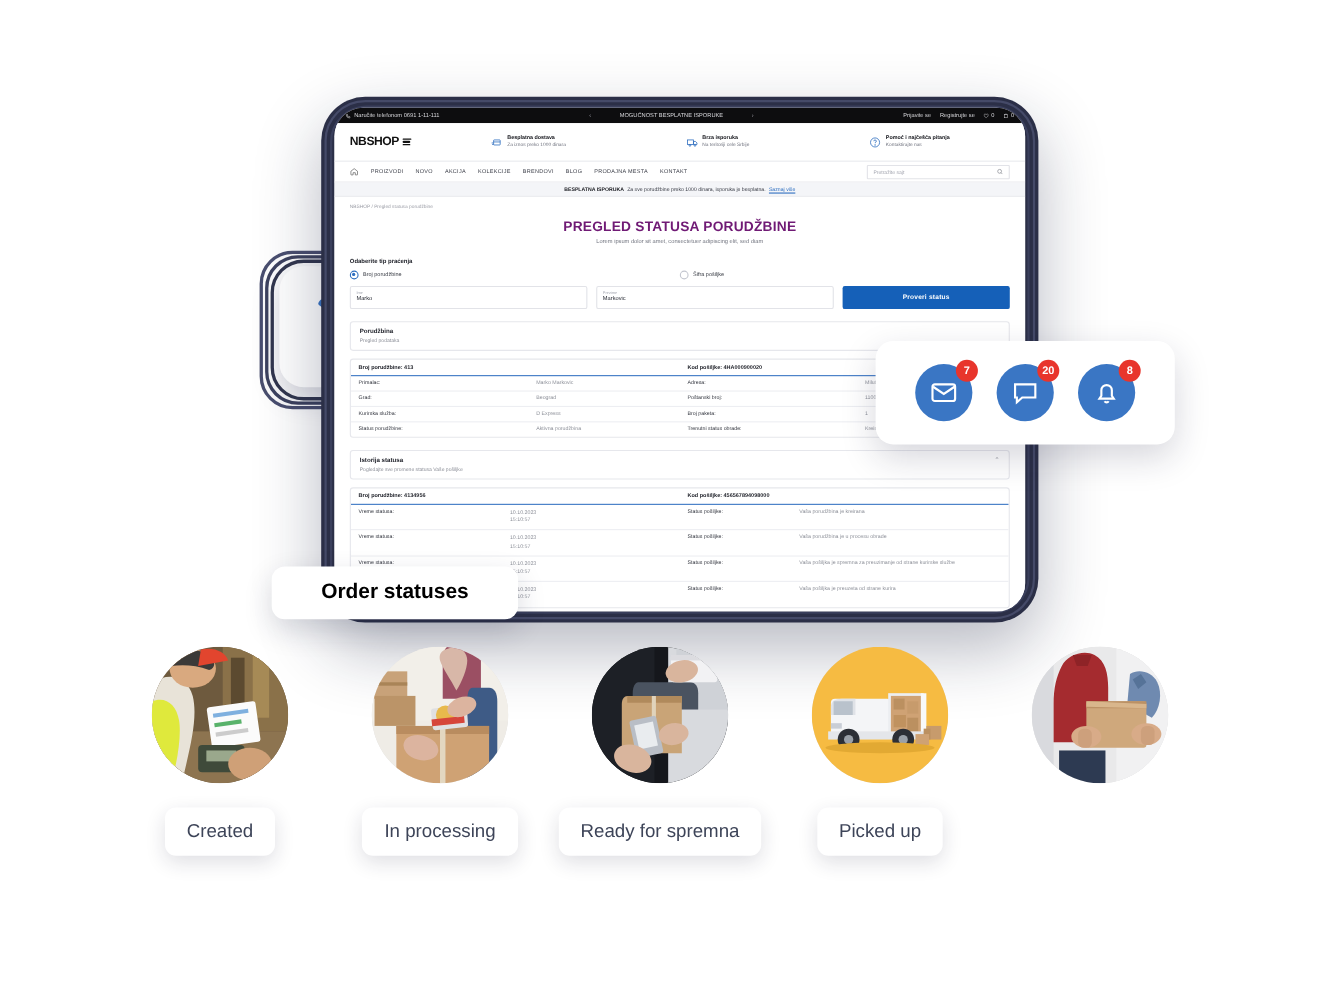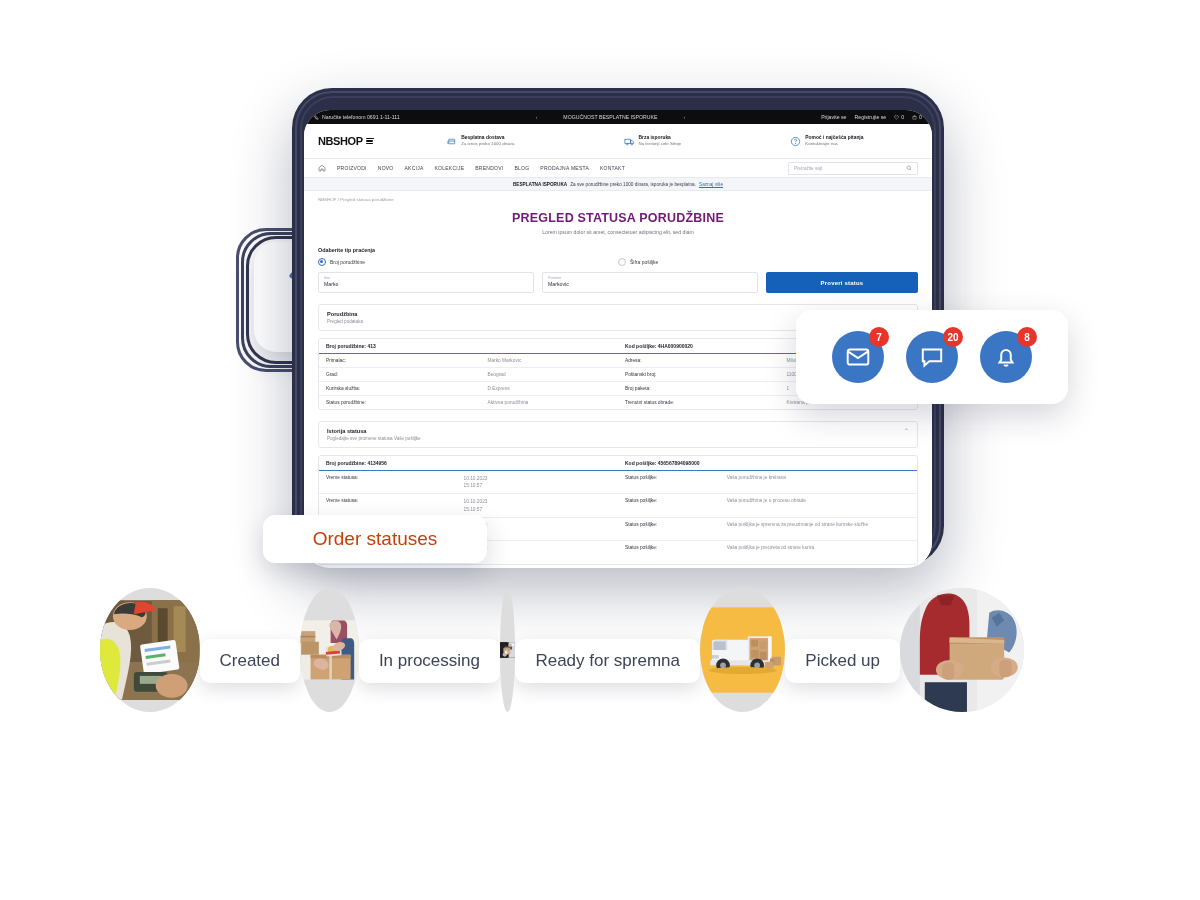--- a/index.html
+++ b/index.html
@@ -38,21 +38,21 @@
     border-radius:40px;background:#2b2f47;
     box-shadow:0 24px 60px rgba(20,25,55,.30);
   }
   .tablet-frame::before{
     content:"";position:absolute;inset:3px;border-radius:37px;border:2px solid #454a68;
   }
   .tablet-frame::after{
     content:"";position:absolute;inset:8px;border-radius:33px;border:2px solid #3a3f5c;
   }
   .tablet-screen{
-    position:absolute;left:304px;top:110px;width:628px;height:458px;
+    position:absolute;left:304px;top:98px;width:628px;height:458px;
     border-radius:26px;background:#fff;overflow:hidden;
   }
 
   
   .topbar{
     height:14px;background:#0d0d0f;color:#d8d8dc;
     display:flex;align-items:center;font-size:5.2px;padding:0 10px;gap:8px;
   }
   .topbar .tb-phone{display:flex;align-items:center;gap:3px;}
   .topbar .tb-center{flex:1;display:flex;align-items:center;justify-content:center;gap:26px;}
@@ -161,30 +161,30 @@
     display:flex;align-items:center;justify-content:center;}
   .nbtn svg{width:26px;height:26px;color:#fff;}
   .nbadge{
     position:absolute;right:-5px;top:-4px;min-width:20px;height:20px;border-radius:10px;
     background:#e8352c;color:#fff;font-size:10px;font-weight:bold;
     display:flex;align-items:center;justify-content:center;padding:0 4px;box-sizing:border-box;
   }
 
   
   .ospill{
-    position:absolute;left:263px;top:515px;width:224px;height:48px;
+    position:absolute;left:247px;top:515px;width:224px;height:48px;
     background:#fff;border-radius:12px;box-shadow:0 10px 26px rgba(25,30,60,.16);
     display:flex;align-items:center;justify-content:center;
-    font-size:19px;color:#c2410c;
+    font-size:19px;color:#000000;font-weight:bold;
   }
 
   
   .statuses{position:absolute;left:0;top:588px;width:1200px;height:220px;
     display:flex;align-items:flex-start;justify-content:center;gap:0;}
-  .scell{width:200px;display:flex;flex-direction:row;align-items:center;}
+  .scell{width:200px;display:flex;flex-direction:column;align-items:center;}
   .sphoto{width:124px;height:124px;border-radius:50%;overflow:hidden;position:relative;background:#ddd;}
   .sphoto svg{position:absolute;inset:0;width:100%;height:100%;}
   .slabel{
     margin-top:22px;background:#fff;border-radius:10px;
     box-shadow:0 6px 18px rgba(25,30,60,.14);
     padding:12px 20px;font-size:17px;color:#3d4458;white-space:nowrap;
   }
 </style>
 </head>
 <body>

